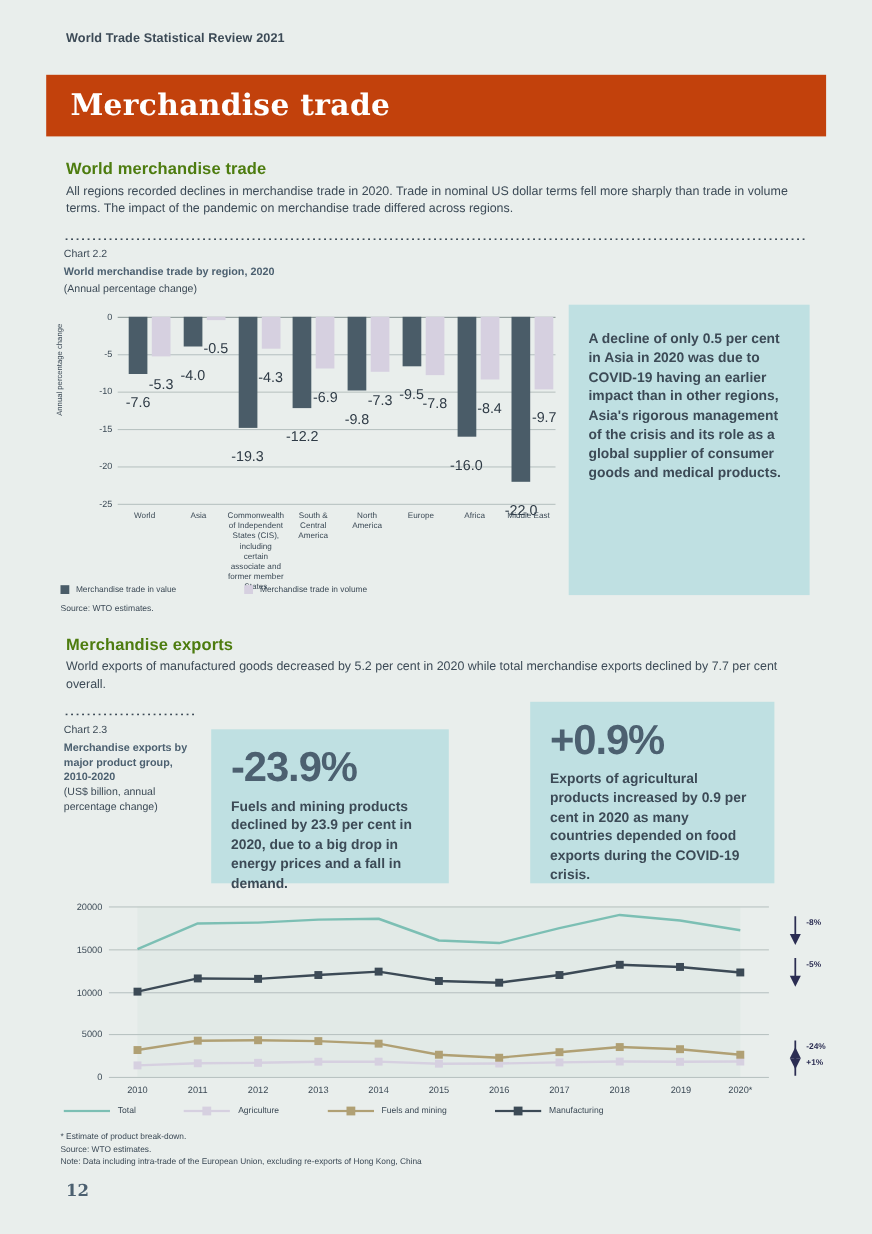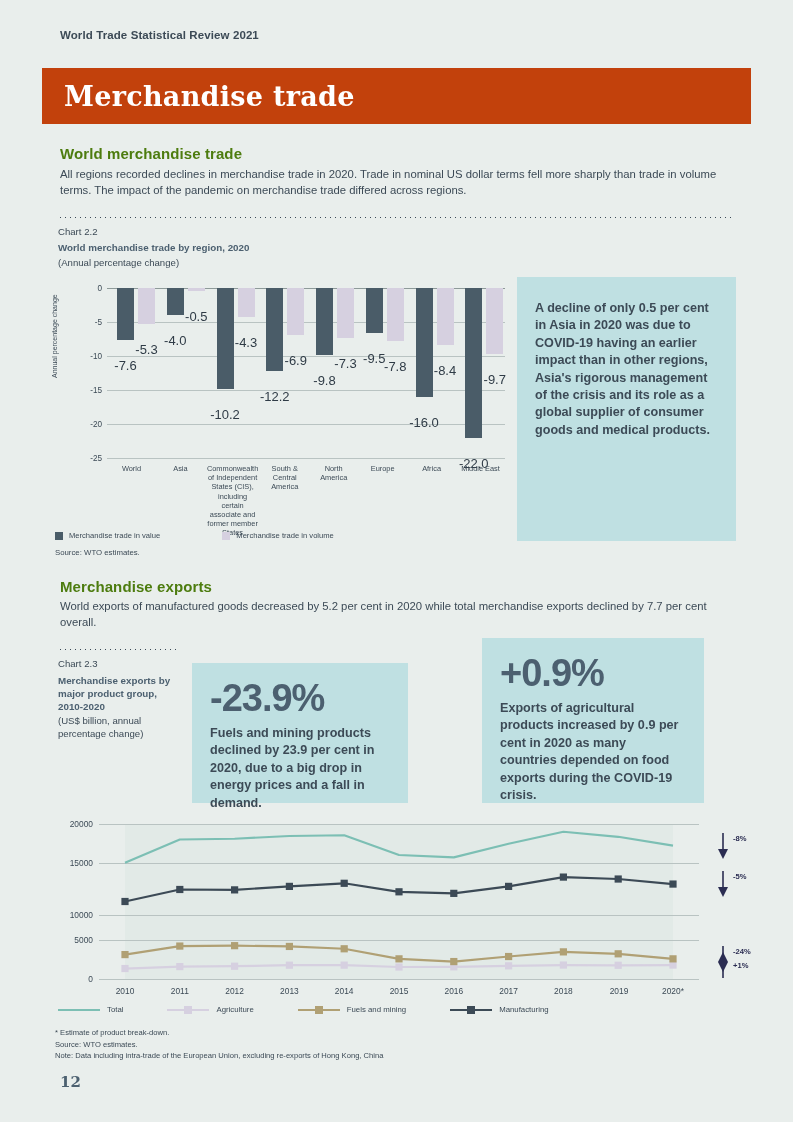--- a/index.html
+++ b/index.html
@@ -182,21 +182,21 @@
           <div class="bc-group">
             <div class="bc-bar v" style="height: 27.2px;">
               <span class="bc-val" style="top: 27.2px;">-4.0</span>
             </div>
             <div class="bc-bar q" style="height: 3.4px;">
               <span class="bc-val" style="top: 3.4px;">-0.5</span>
             </div>
           </div>
           <div class="bc-group">
             <div class="bc-bar v" style="height: 101.32px;">
-              <span class="bc-val" style="top: 101.32px;">-10.2</span>
+              <span class="bc-val" style="top: 101.32px;">-19.3</span>
             </div>
             <div class="bc-bar q" style="height: 29.24px;">
               <span class="bc-val" style="top: 29.24px;">-4.3</span>
             </div>
           </div>
           <div class="bc-group">
             <div class="bc-bar v" style="height: 82.96px;">
               <span class="bc-val" style="top: 82.96px;">-12.2</span>
             </div>
             <div class="bc-bar q" style="height: 46.92px;">
@@ -285,21 +285,21 @@
 
   <div class="line-chart">
     <div class="lc-plot" id="lc-plot">
         <div class="lc-band" style="left: 26px; width: 548px;"></div>
         <div class="lc-grid" style="top: 155px;">
           <span class="lc-ytick">0</span>
         </div>
         <div class="lc-grid" style="top: 116.25px;">
           <span class="lc-ytick">5000</span>
         </div>
-        <div class="lc-grid" style="top: 77.5px; margin-top: 13px;">
+        <div class="lc-grid" style="top: 77.5px;">
           <span class="lc-ytick">10000</span>
         </div>
         <div class="lc-grid" style="top: 38.75px;">
           <span class="lc-ytick">15000</span>
         </div>
         <div class="lc-grid" style="top: 0px;">
           <span class="lc-ytick">20000</span>
         </div>
         <svg class="lc-svg" width="600" height="155">
           <polyline points="26,38.75 80.8,15.5 135.6,14.724999999999994 190.39999999999998,12.012499999999989 245.2,11.237500000000011 300,31 354.79999999999995,33.32499999999999 409.59999999999997,19.76249999999999 464.4,7.75 519.2,12.787499999999994 574,21.69999999999999" fill="none" stroke="#7cbfb4" stroke-width="2.2" stroke-linejoin="round"></polyline>

